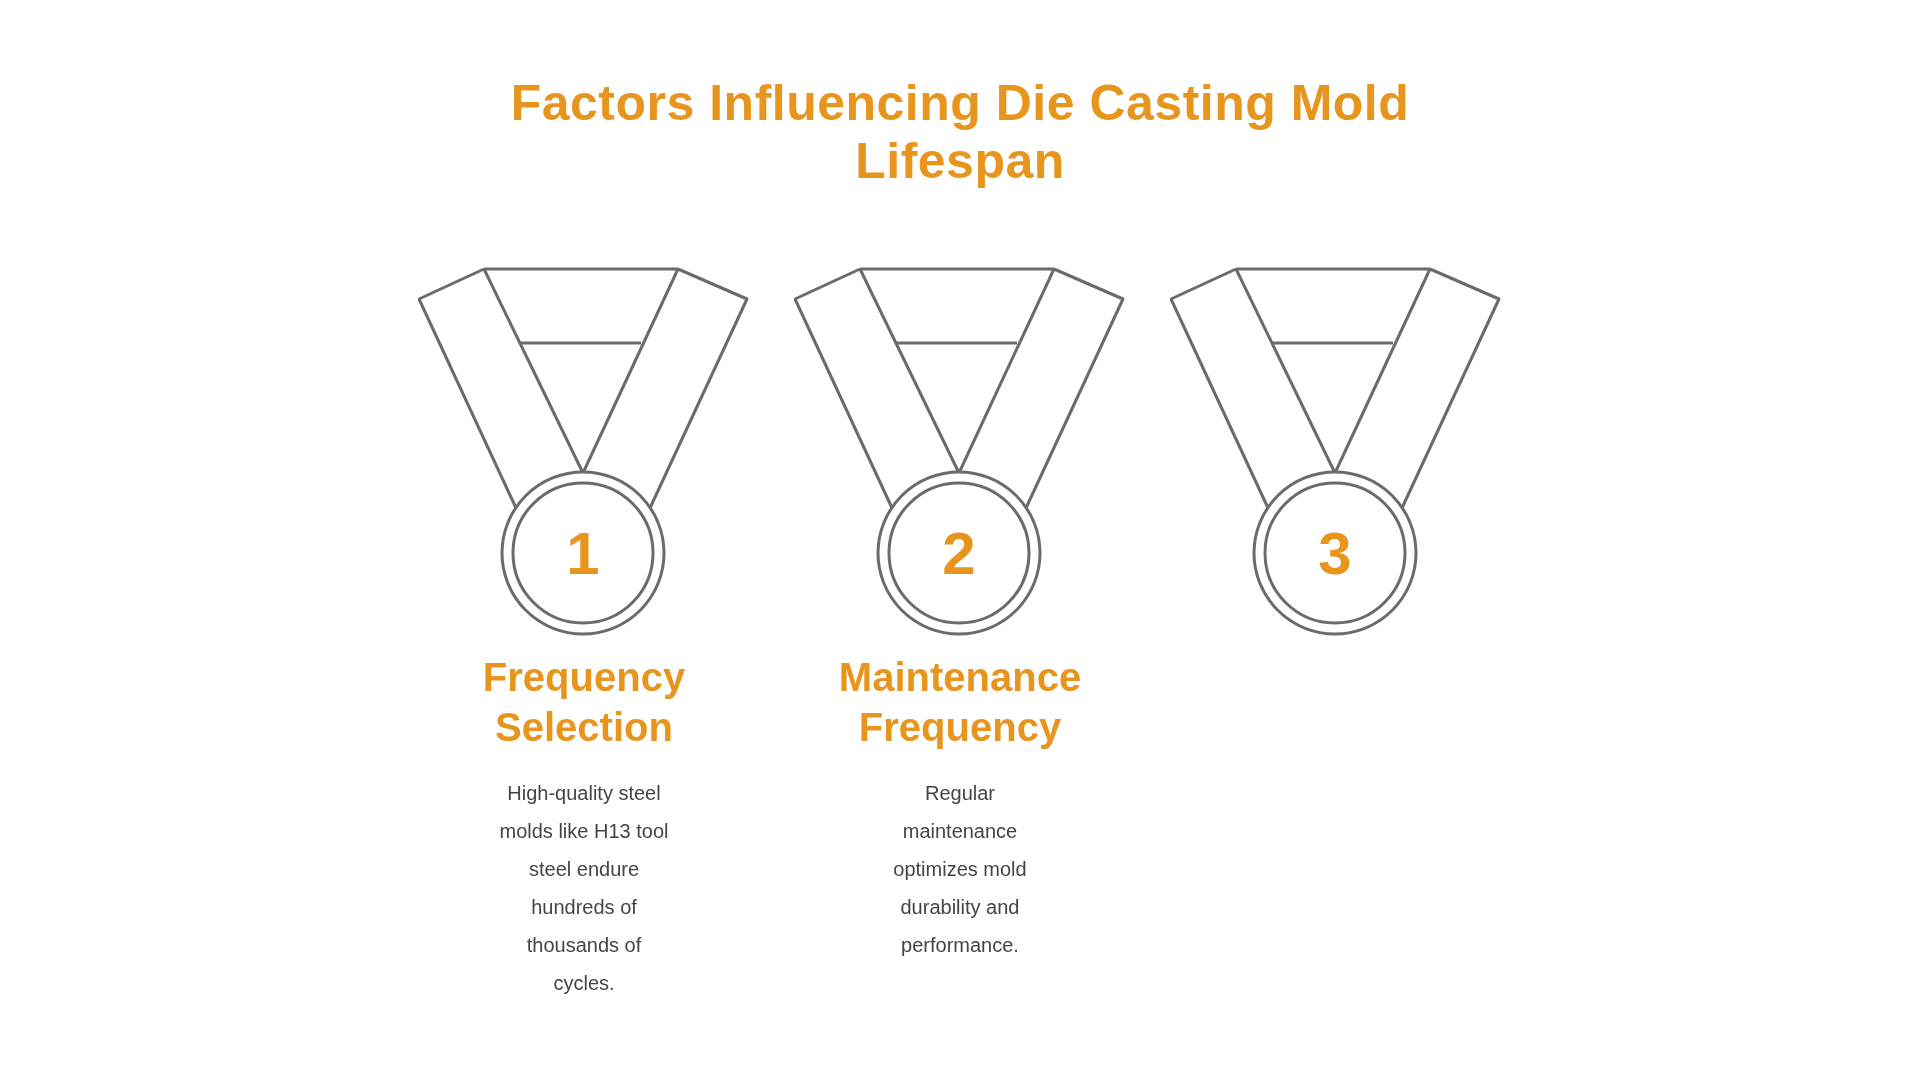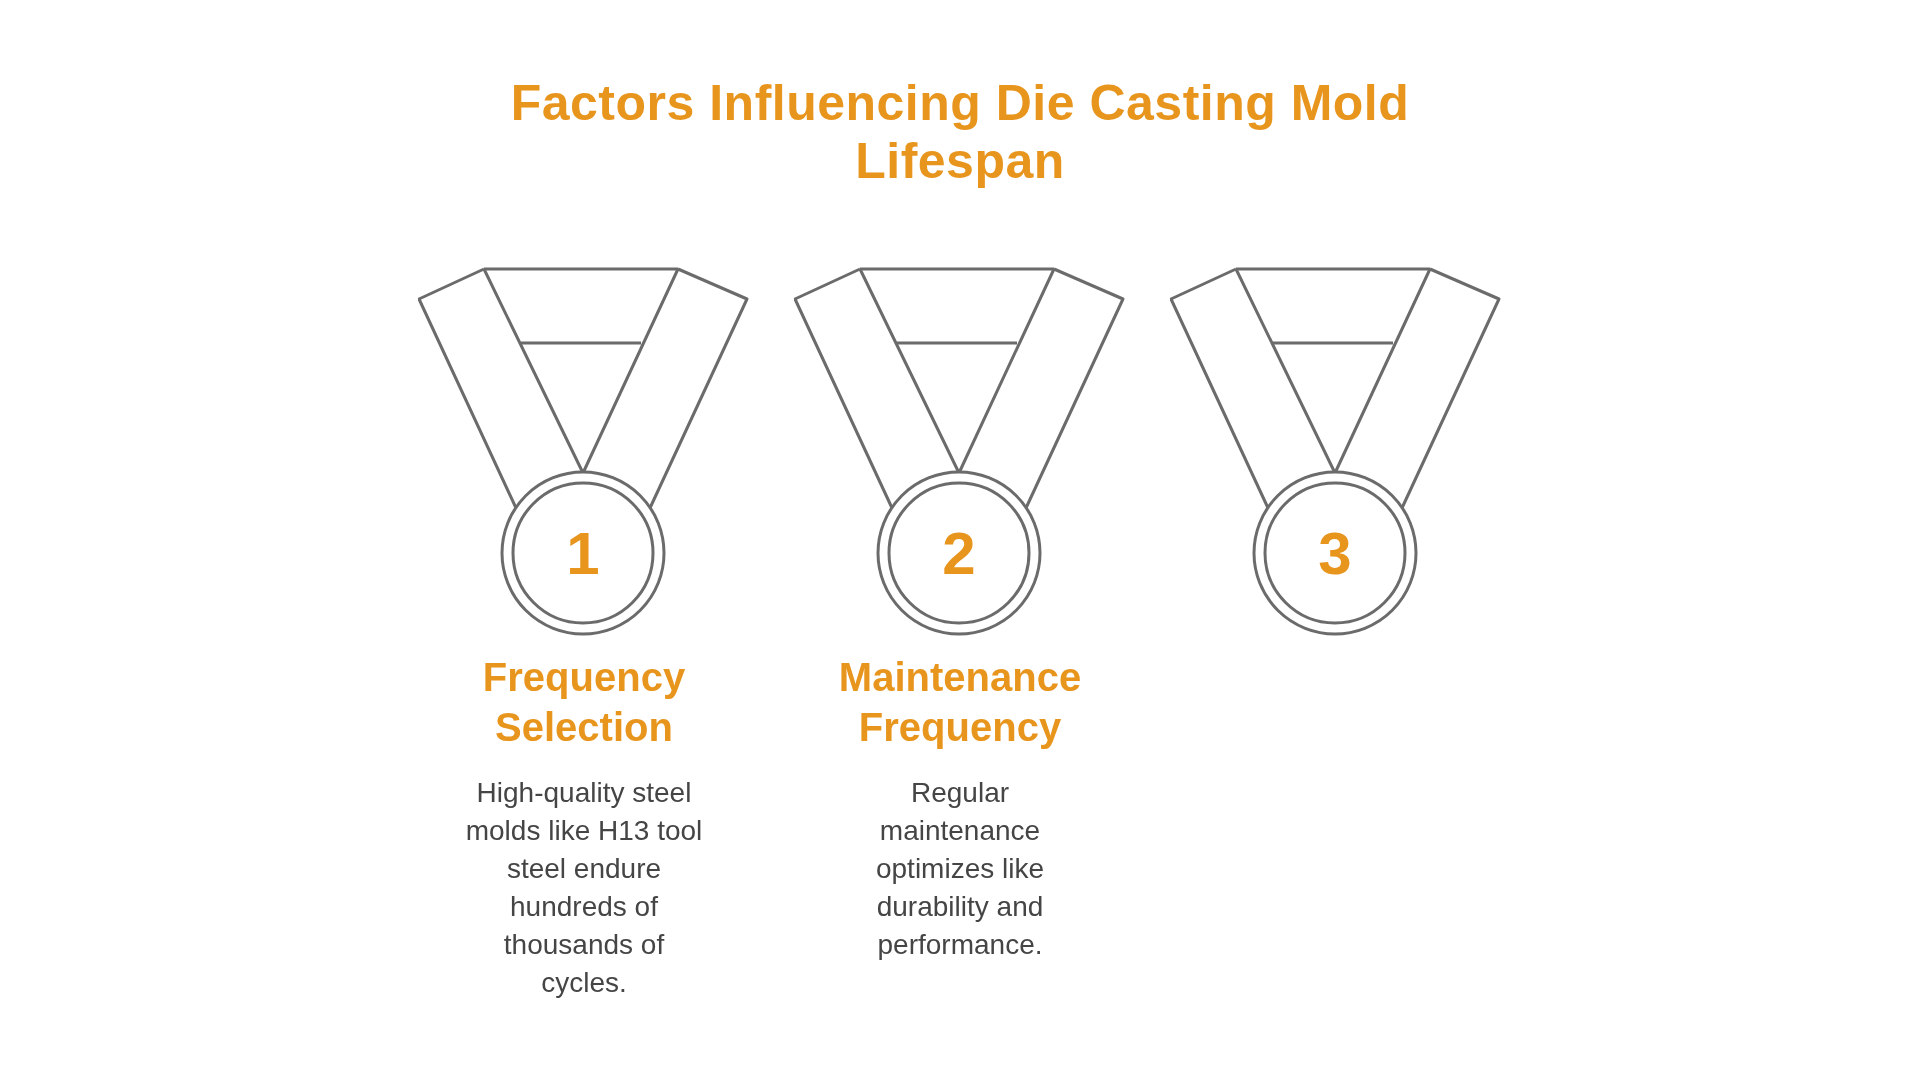--- a/index.html
+++ b/index.html
@@ -77,21 +77,21 @@
     font-size:40px;
     line-height:50px;
     font-weight:700;
     color:var(--accent);
     text-align:center;
     white-space:pre-line;
   }
   .factor-desc{
     margin:22px 0 0;
     max-width:330px;
-    font-size:28px;
+    font-size:20px;
     line-height:38px;
     font-weight:400;
     color:var(--body-text);
     text-align:center;
     white-space:pre-line;
   }
 </style>
 </head>
 <body>
 
@@ -135,21 +135,21 @@
           <path class="medal-line" d="M103 79 L223 79"></path>
         </g>
         <circle class="medal-circle-outer" cx="165" cy="289" r="81"></circle>
         <circle class="medal-circle-inner" cx="165" cy="289" r="70"></circle>
         <text class="medal-number" x="165" y="310">2</text>
       </svg>
       <h2 class="factor-title">Maintenance
 Frequency</h2>
       <p class="factor-desc">Regular
 maintenance
-optimizes like
+optimizes mold
 durability and
 performance.</p>
     </div>
 
     <div class="column">
       <svg class="medal" viewBox="0 0 332 382" aria-hidden="true">
         <g>
           <path class="medal-line" d="M66 5 L260 5"></path>
           <path class="medal-line" d="M66 5 L1 35 L98 244"></path>
           <path class="medal-line" d="M260 5 L329 35 L232 244"></path>

